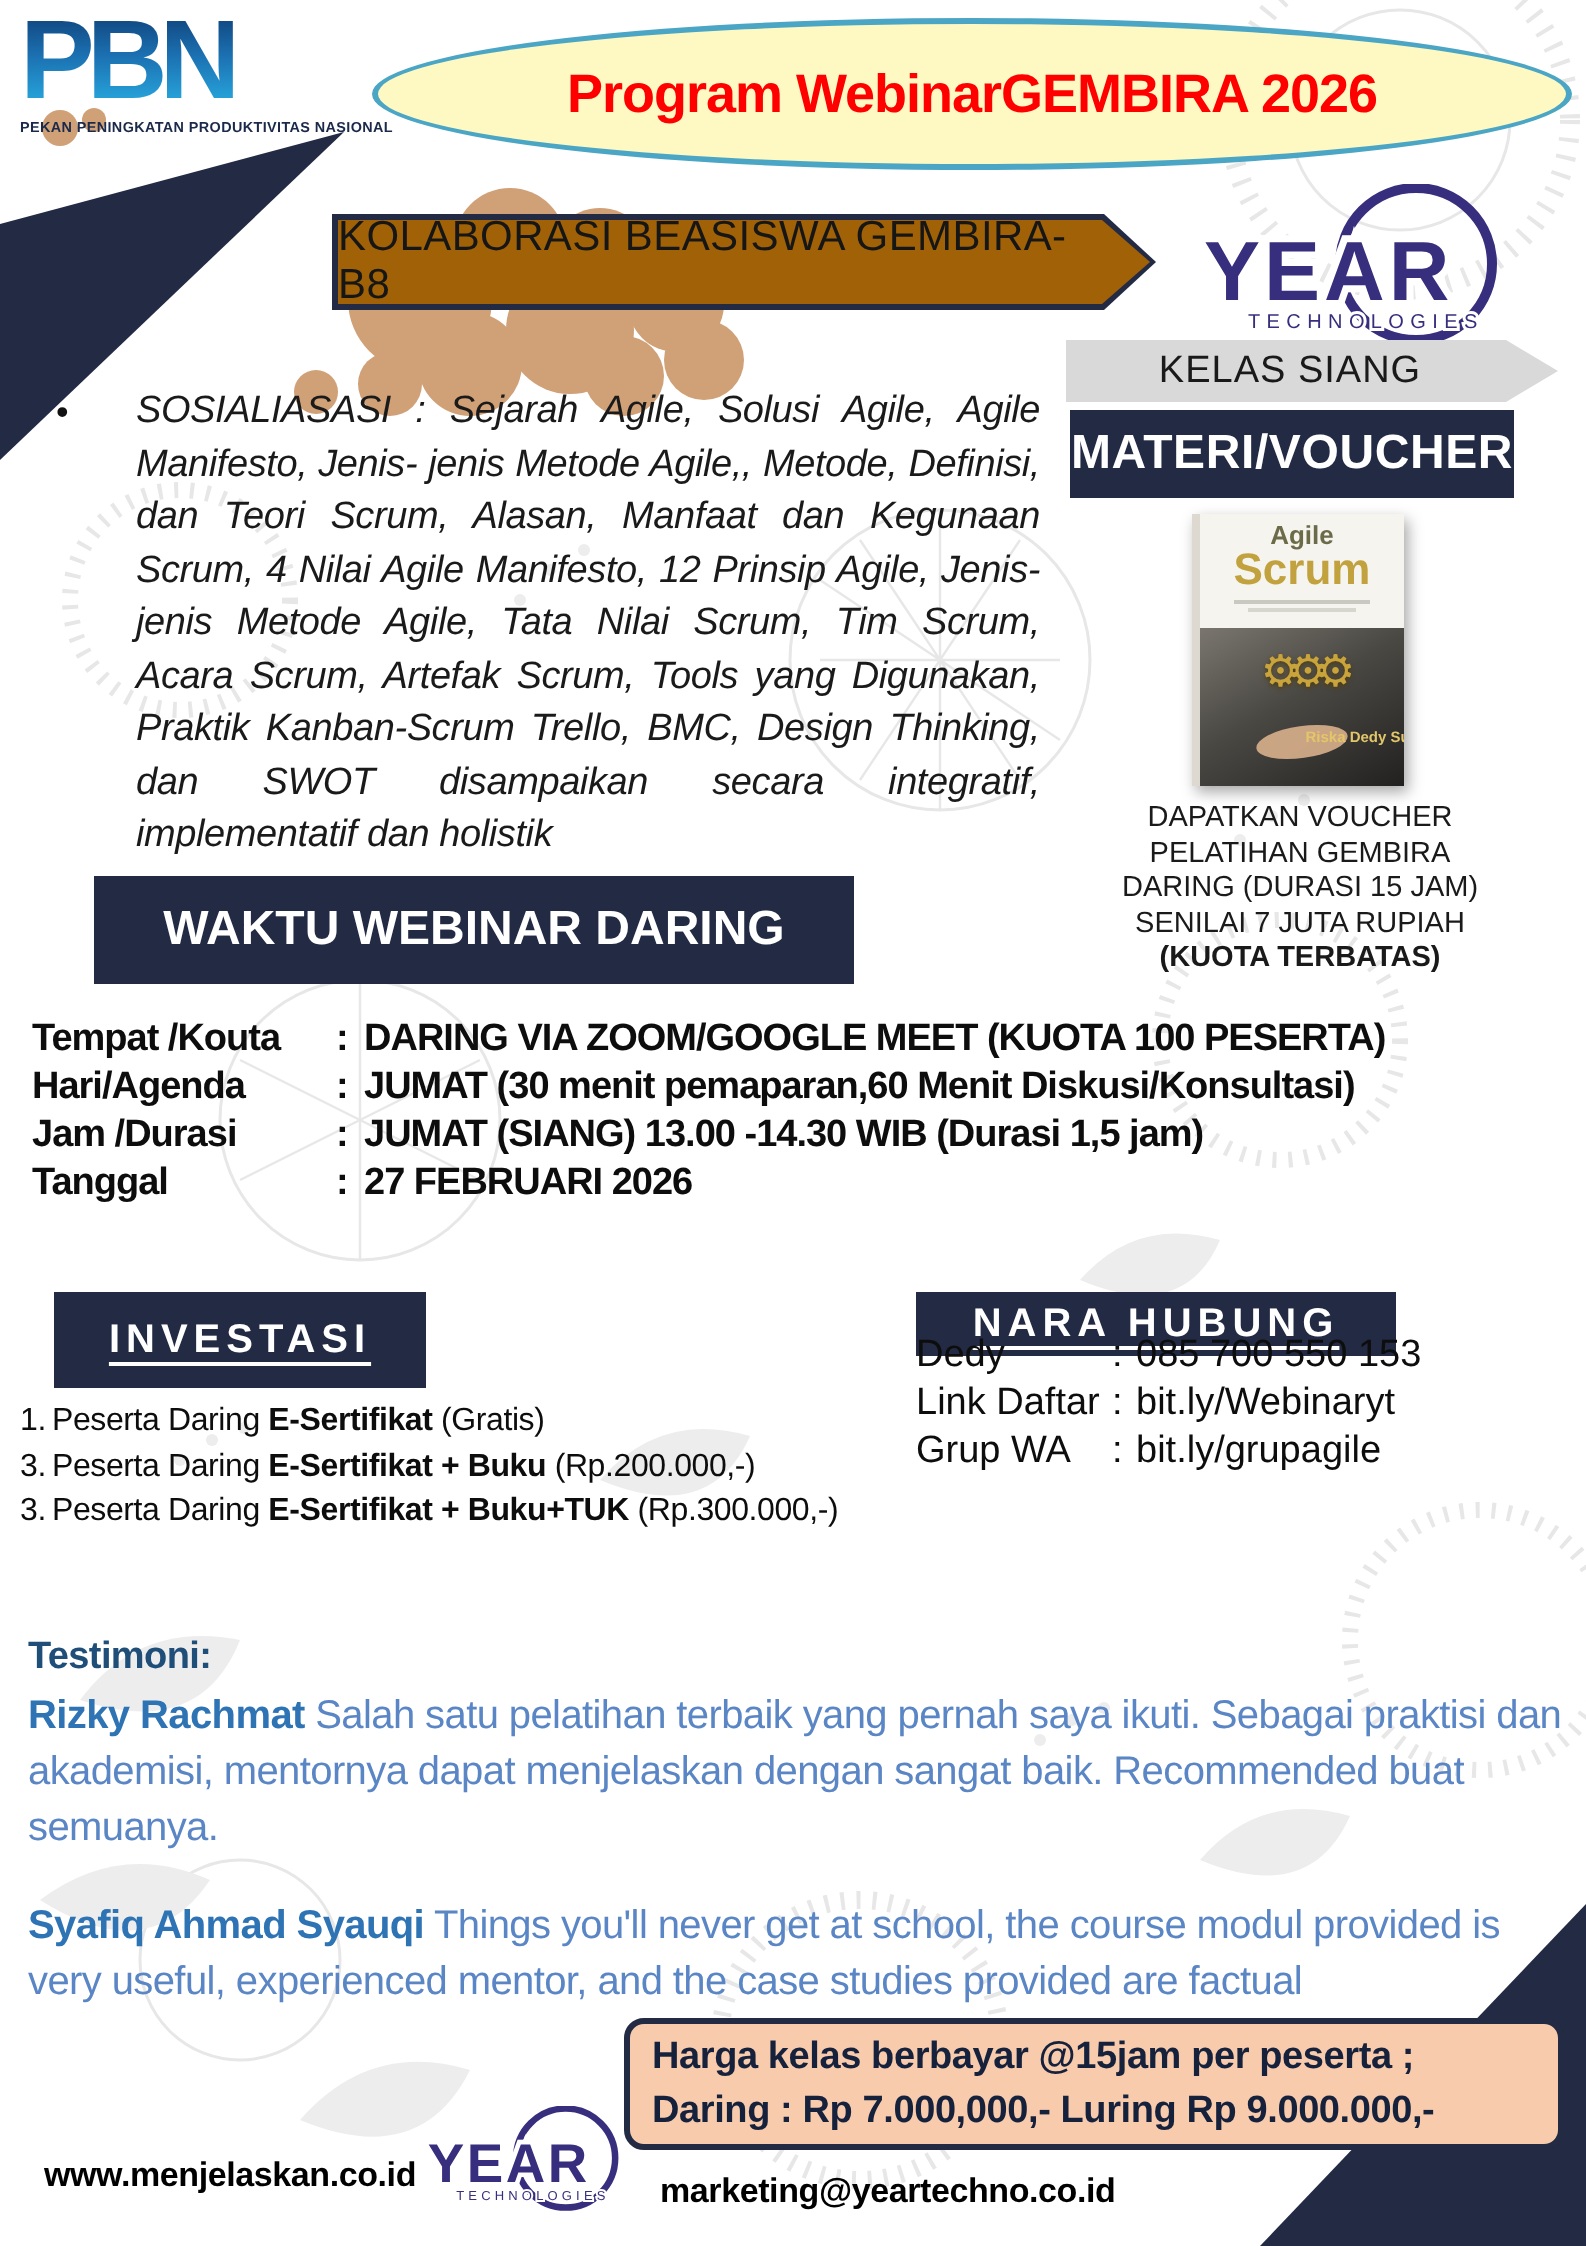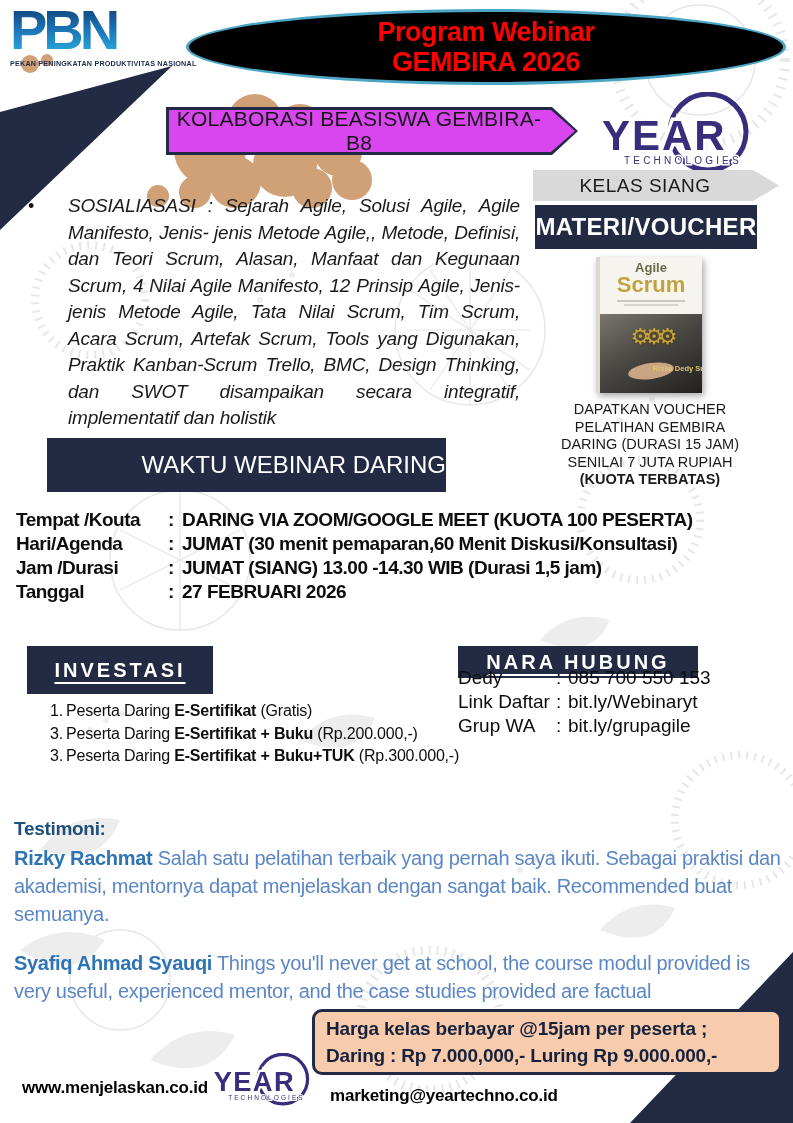--- a/index.html
+++ b/index.html
@@ -16,33 +16,33 @@
   .pbn-text{
     font-size:56px;font-weight:900;letter-spacing:-4px;line-height:56px;
     background:linear-gradient(180deg,#0d3a70 0%,#1b6fb0 45%,#2ab4e8 100%);
     -webkit-background-clip:text;background-clip:text;color:transparent;
   }
   .pbn-tag{font-size:7.2px;font-weight:700;color:#1b2a4a;letter-spacing:.2px;margin-top:1px;white-space:nowrap;}
 
   
   .title-ellipse{
     left:186px;top:9px;width:600px;height:76px;border:3px solid #4BA6C5;border-radius:50%;
-    display:flex;flex-direction:column;align-items:center;justify-content:center;
-    background:#000000;box-sizing:border-box;z-index:3;
+    display:flex;align-items:center;justify-content:center;
+    background:#fef9c3;box-sizing:border-box;z-index:3;
   }
   .title-line{color:#FF0000;font-weight:700;font-size:27px;line-height:30px;letter-spacing:-.5px;}
 
   
   .collab{left:166px;top:107px;width:412px;height:48px;z-index:4;
     clip-path:polygon(0 0,calc(100% - 26px) 0,100% 50%,calc(100% - 26px) 100%,0 100%);
     background:#222A44;}
-  .collab-inner{position:absolute;inset:3px;background:#d946ef;
+  .collab-inner{position:absolute;inset:3px;background:#a16207;
     clip-path:polygon(0 0,calc(100% - 24px) 0,100% 50%,calc(100% - 24px) 100%,0 100%);
     display:flex;align-items:center;justify-content:center;padding-right:26px;
-    font-size:21px;color:#161616;letter-spacing:.2px;text-align:center;}
+    font-size:21px;color:#161616;letter-spacing:.2px;}
 
   
   .year-main{left:596px;top:92px;width:160px;height:86px;z-index:3;}
   .year-foot{left:206px;top:1053px;width:112px;height:56px;z-index:5;}
   .year-svg text{font-family:"Liberation Sans",sans-serif;}
 
   
   .kelas{left:533px;top:170px;width:246px;height:31px;z-index:3;
     clip-path:polygon(0 0,calc(100% - 26px) 0,100% 50%,calc(100% - 26px) 100%,0 100%);
     background:#D9D9D9;display:flex;align-items:center;justify-content:center;
@@ -70,36 +70,36 @@
     width:46px;height:16px;border-radius:50%;background:#d9b08c;opacity:.9;}
   .book-author{position:absolute;bottom:20px;width:100%;text-align:center;font-size:7.5px;font-weight:700;color:#E3C66A;padding-left:48px;}
 
   
   .voucher{left:553px;top:401px;width:194px;text-align:center;z-index:3;
     font-size:14.5px;line-height:17.5px;color:#1a1a1a;}
   .voucher .bold{font-weight:700;}
 
   
   .waktu-banner{left:47px;top:438px;width:380px;height:54px;background:#222A44;z-index:3;
-    display:flex;align-items:center;justify-content:flex-end;color:#fff;font-weight:400;font-size:24px;padding-left:19px;}
+    display:flex;align-items:center;justify-content:center;color:#fff;font-weight:700;font-size:24px;}
   .inv-banner{left:27px;top:646px;width:186px;height:48px;background:#222A44;z-index:3;
     display:flex;align-items:center;justify-content:center;}
   .nara-banner{left:458px;top:646px;width:240px;height:32px;background:#222A44;z-index:3;
     display:flex;align-items:center;justify-content:center;}
   .banner-ul{color:#fff;font-weight:700;font-size:20px;letter-spacing:3px;
     text-decoration:underline;text-underline-offset:5px;text-decoration-thickness:2px;}
 
   
   .wtable{left:16px;top:508px;width:772px;z-index:3;font-weight:700;font-size:19px;line-height:24px;letter-spacing:-.5px;color:#0d0d0d;}
   .wrow{display:flex;}
   .wlabel{width:152px;flex:none;}
   .wsep{width:14px;flex:none;}
 
   
-  .invlist{left:10px;top:700px;width:450px;z-index:3;font-size:16px;line-height:22.5px;letter-spacing:-.2px;color:#0d0d0d;margin-left:40px;}
+  .invlist{left:10px;top:700px;width:450px;z-index:3;font-size:16px;line-height:22.5px;letter-spacing:-.2px;color:#0d0d0d;}
   .invlist .num{display:inline-block;min-width:16px;}
   .invlist b{font-weight:700;}
 
   
   .contacts{left:458px;top:666px;width:330px;z-index:3;font-size:19px;line-height:24px;color:#0d0d0d;}
   .crow{display:flex;}
   .clabel{width:98px;flex:none;}
   .csep{width:12px;flex:none;}
 
   

